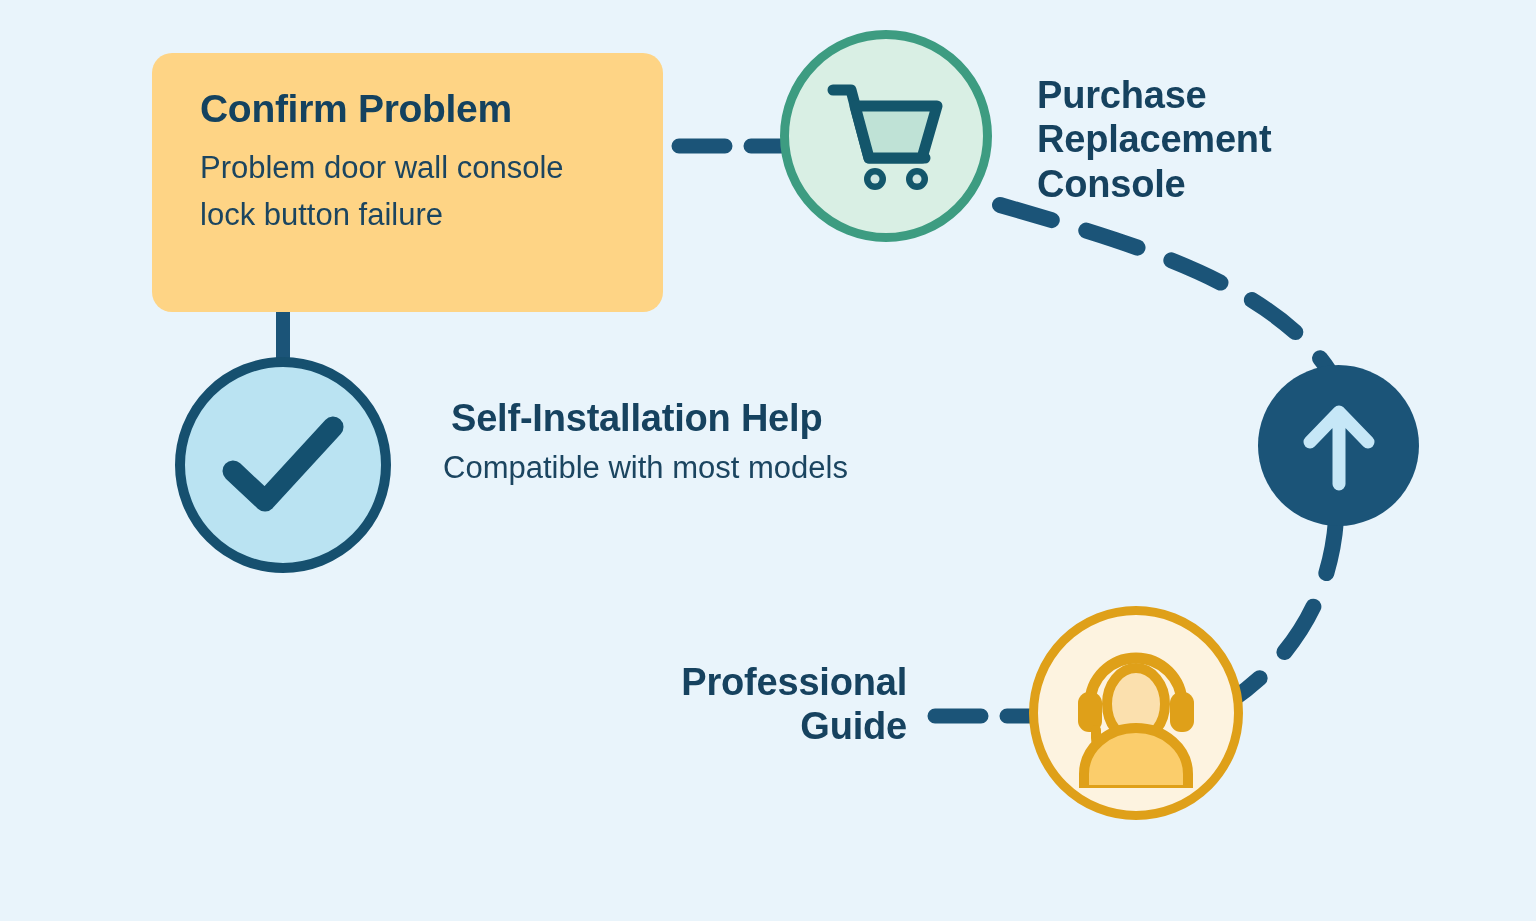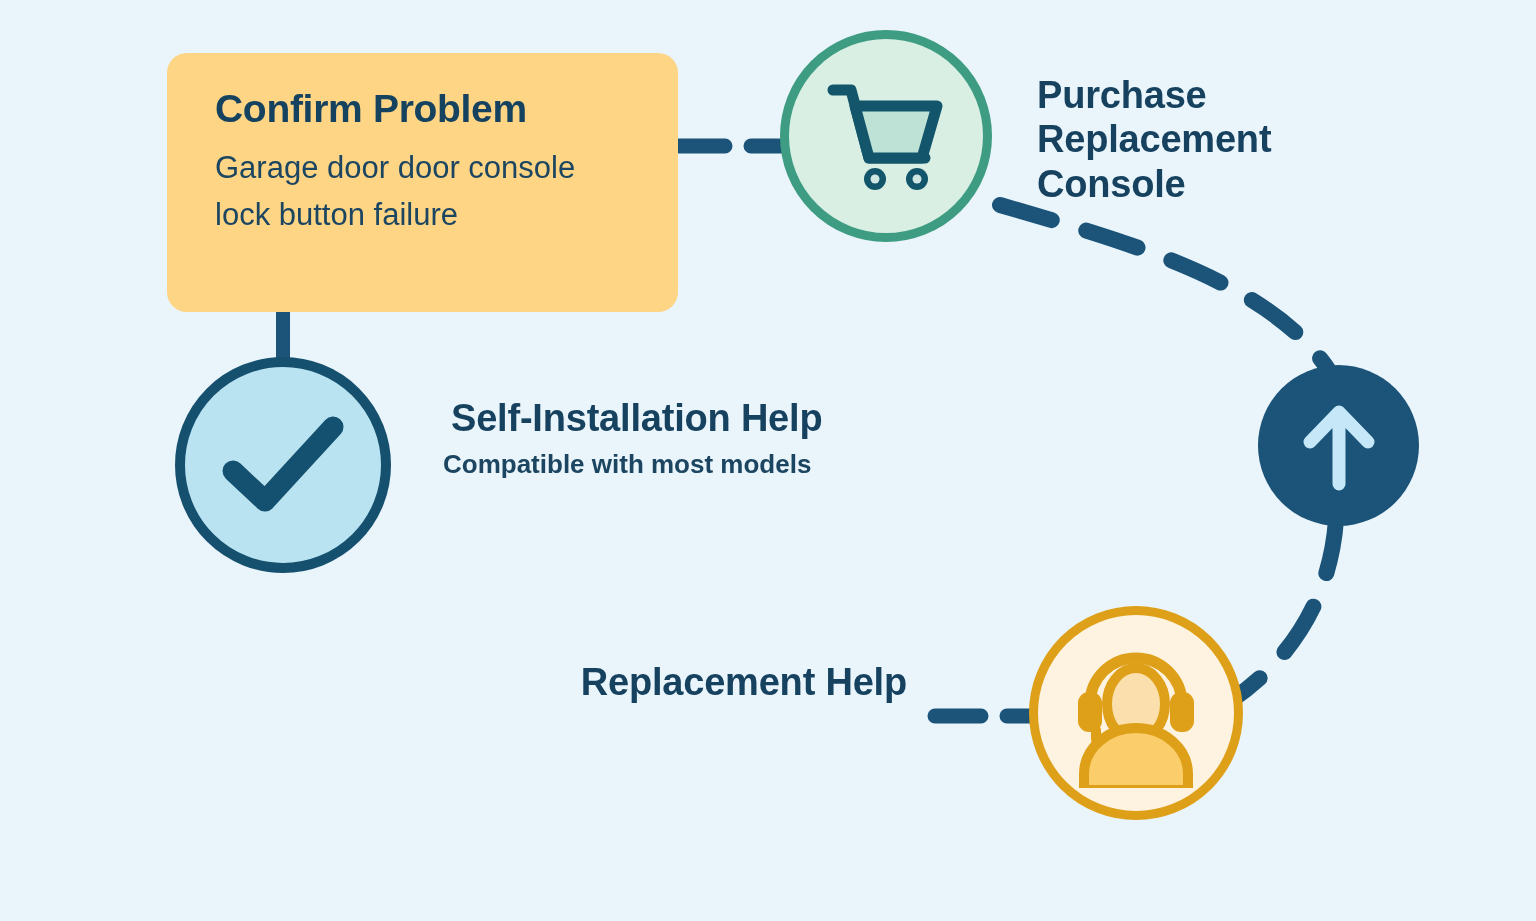--- a/index.html
+++ b/index.html
@@ -20,21 +20,21 @@
     left: 0;
     top: 0;
     width: 1536px;
     height: 921px;
     pointer-events: none;
   }
 
   
   .problem-card {
     position: absolute;
-    left: 167px;
+    left: 152px;
     top: 53px;
     width: 511px;
     height: 259px;
     background: #fed485;
     border-radius: 20px;
     box-sizing: border-box;
     padding: 36px 40px 0 48px;
   }
   .problem-title {
     font-size: 39px;
@@ -99,22 +99,22 @@
     color: #16425f;
   }
   .label-title {
     font-size: 38px;
     font-weight: bold;
     line-height: 1.17;
     letter-spacing: -0.2px;
     margin: 8px;
   }
   .label-sub {
-    font-size: 26px;
-    font-weight: bold;
+    font-size: 31px;
+    font-weight: normal;
     line-height: 1.3;
     margin: 6px 0 4px 0;
     color: #1b4560;
   }
   .purchase-label {
     left: 1029px;
     top: 65px;
     width: 370px;
   }
   .selfinstall-label {
@@ -142,21 +142,21 @@
 
     <path d="M 1000 205 C 1120 240 1270 280 1330 372" fill="none" stroke="#1b5478" stroke-width="16" stroke-linecap="round" stroke-dasharray="54 36"></path>
 
     <path d="M 1336 520 C 1330 600 1290 660 1232 700" fill="none" stroke="#1b5478" stroke-width="16" stroke-linecap="round" stroke-dasharray="54 36"></path>
 
     <line x1="935" y1="716" x2="1040" y2="716" stroke="#1b5478" stroke-width="15" stroke-linecap="round" stroke-dasharray="46 26"></line>
   </svg>
 
   <div class="problem-card">
     <div class="problem-title">Confirm Problem</div>
-    <div class="problem-desc">Garage door door console lock button failure</div>
+    <div class="problem-desc">Problem door wall console lock button failure</div>
   </div>
 
   <div class="node-circle cart-circle">
     <svg width="122" height="112" viewBox="0 0 122 112" xmlns="http://www.w3.org/2000/svg">
       <path d="M 8 10 L 26 10 L 44 78 L 100 78" fill="none" stroke="#13566b" stroke-width="11" stroke-linecap="round" stroke-linejoin="round"></path>
       <path d="M 30 26 L 112 26 L 97 78 L 44 78 Z" fill="#bfe2d6" stroke="#13566b" stroke-width="11" stroke-linejoin="round"></path>
       <circle cx="50" cy="99" r="11" fill="#13566b"></circle>
       <circle cx="50" cy="99" r="4.5" fill="#cfe6e2"></circle>
       <circle cx="92" cy="99" r="11" fill="#13566b"></circle>
       <circle cx="92" cy="99" r="4.5" fill="#cfe6e2"></circle>
@@ -191,16 +191,16 @@
 
       <rect x="12" y="54" width="24" height="40" rx="11" fill="#dfa019"></rect>
       <rect x="104" y="54" width="24" height="40" rx="11" fill="#dfa019"></rect>
 
       <path d="M 30 92 L 30 100 A 14 14 0 0 0 44 114 L 62 114" fill="none" stroke="#dfa019" stroke-width="10" stroke-linecap="round"></path>
 
       <path d="M 18 152 L 18 136 A 52 46 0 0 1 122 136 L 122 152 Z" fill="#fbcd6b" stroke="#dfa019" stroke-width="10" stroke-linejoin="round"></path>
     </svg>
   </div>
   <div class="label prohelp-label">
-    <div class="label-title">Replacement Help</div>
+    <div class="label-title">Professional Guide</div>
   </div>
 
 </div>
 
 </body></html>

